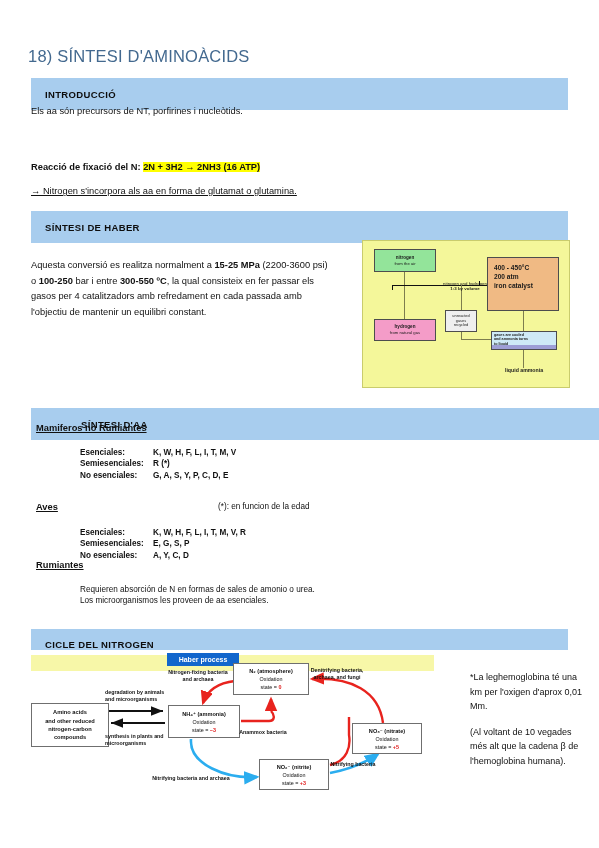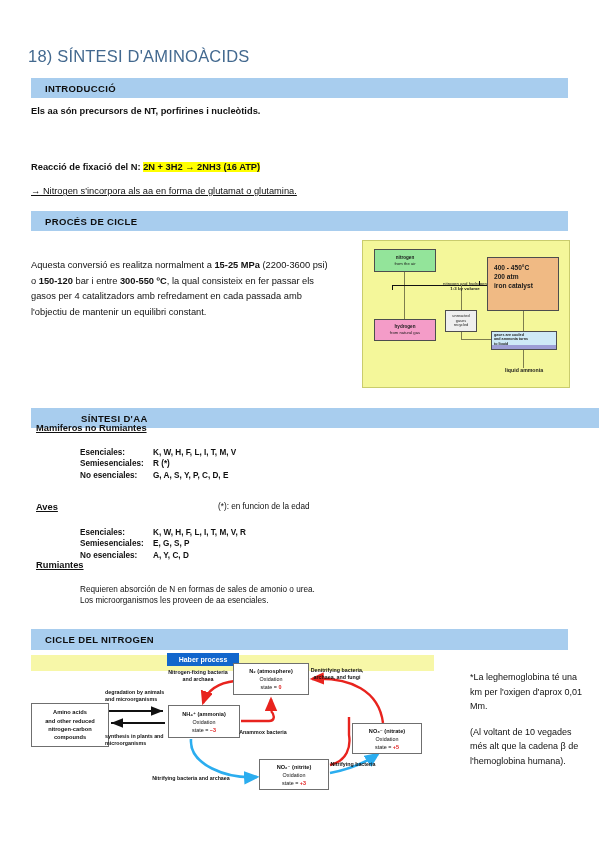--- a/index.html
+++ b/index.html
@@ -14,41 +14,41 @@
 
   
   .doc-title{
     position:absolute;left:28px;top:47px;
     font-size:16.5px;letter-spacing:.2px;
     color:#43698f;font-weight:400;
   }
 
   
   .bar{
-    position:absolute;left:31px;width:537px;height:20px;
+    position:absolute;left:31px;width:537px;height:32px;
     background:#a8cdee;
     display:flex;align-items:center;
   }
   .bar span{
     padding-left:14px;font-size:9.5px;font-weight:bold;
     letter-spacing:.35px;color:#0d0d0d;
   }
   #bar-intro{top:78px;}
   #bar-haber{top:211px;}
   #bar-aa{top:408px;padding-left:36px;}
-  #bar-cicle{top:629px;height:21px;}
+  #bar-cicle{top:629px;height:21px;align-items:flex-end;}
 
   
   .p{
     position:absolute;font-size:9.3px;line-height:15.5px;color:#111;
   }
   .p b{font-weight:bold;}
   .hl{background:#ffff00;font-weight:bold;}
 
-  #p1{left:31px;top:104px;width:537px;font-weight:bold;}
+  #p1{left:31px;top:104px;width:537px;font-weight:normal;}
   #p2{left:31px;top:125px;width:537px;}
   #p3{left:31px;top:160px;width:537px;font-weight:bold;}
   #p4{left:31px;top:184px;width:537px;text-decoration:underline;}
 
   #p-haber1{left:31px;top:258px;width:300px;}
   #p-haber2{left:31px;top:322px;width:300px;font-weight:bold;}
 
   
   .haber-fig{
     position:absolute;left:362px;top:240px;width:206px;height:146px;
@@ -152,24 +152,24 @@
   </div>
 
   <div class="p" id="p1">Els aa són precursors de NT, porfirines i nucleòtids.</div>
 
 
   <div class="p" id="p3"><span>Reacció de fixació del N: </span><span class="hl">2N + 3H2 → 2NH3 (16 ATP)</span></div>
 
   <div class="p" id="p4">→ Nitrogen s'incorpora als aa en forma de glutamat o glutamina.</div>
 
   <div class="bar" id="bar-haber">
-    <span>PROCÉS DE CICLE</span>
-  </div>
-
-  <div class="p" id="p-haber1"><span>Aquesta conversió es realitza normalment a </span><b>15-25 MPa</b><span> (2200-3600 psi) o </span><b>150-120</b><span> bar i entre </span><b>300-550 ºC</b><span>, la qual consisteix en fer passar els gasos per 4 catalitzadors amb refredament en cada passada amb l'objectiu de mantenir un equilibri constant.</span></div>
+    <span>SÍNTESI DE HABER</span>
+  </div>
+
+  <div class="p" id="p-haber1"><span>Aquesta conversió es realitza normalment a </span><b>15-25 MPa</b><span> (2200-3600 psi) o </span><b>100-250</b><span> bar i entre </span><b>300-550 ºC</b><span>, la qual consisteix en fer passar els gasos per 4 catalitzadors amb refredament en cada passada amb l'objectiu de mantenir un equilibri constant.</span></div>
 
 
   <div class="haber-fig">
 
     <div class="hline" style="left:41px;top:31px;width:1px;height:47px;"></div>
     <div class="hline black" style="left:29px;top:44px;width:95px;height:1px;"></div>
     <div class="hline black" style="left:29px;top:44px;width:1px;height:5px;"></div>
     <div class="hline black" style="left:116px;top:40px;width:1px;height:5px;"></div>
     <div class="hline" style="left:98px;top:44px;width:1px;height:25px;"></div>
     <div class="hline" style="left:160px;top:70px;width:1px;height:20px;"></div>

